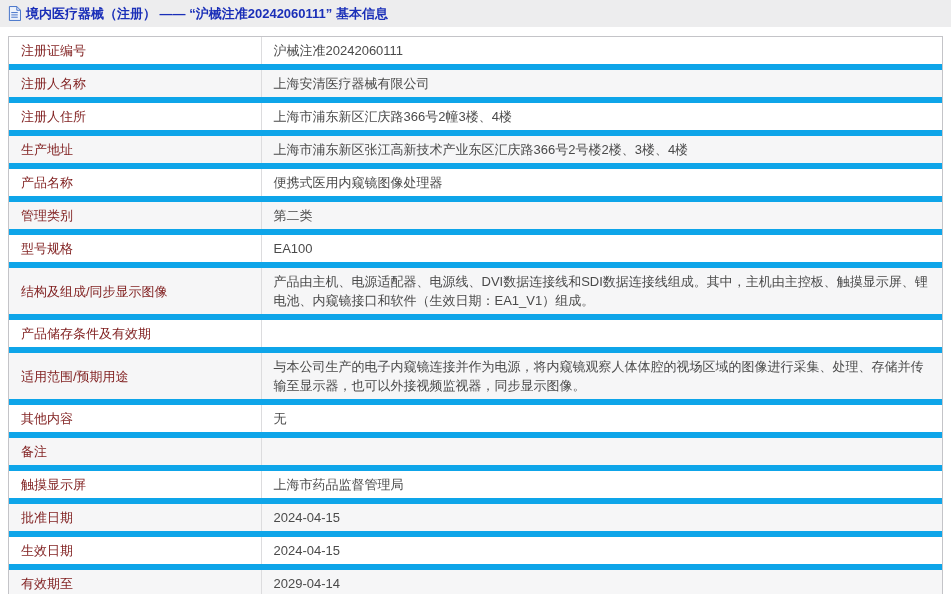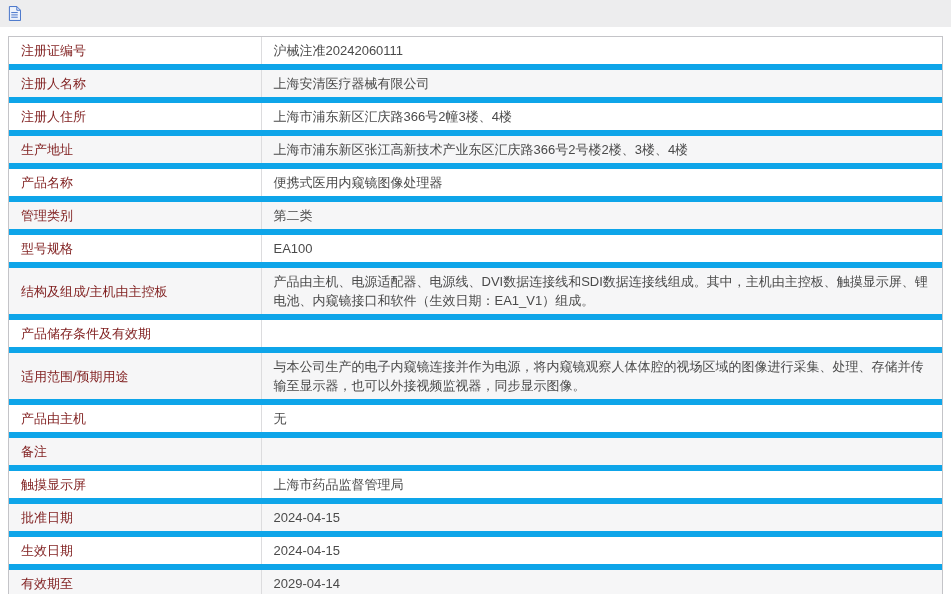--- a/index.html
+++ b/index.html
@@ -98,20 +98,21 @@
 <body>
 
 <div class="page-header">
   <svg class="doc-icon" viewBox="0 0 14 16" aria-hidden="true">
     <path d="M1.5 0.5 h8 l4 4 v11 h-12 z" fill="#eef3fb" stroke="#3b6cc7" stroke-width="1"></path>
     <path d="M9.5 0.5 v4 h4" fill="none" stroke="#3b6cc7" stroke-width="1"></path>
     <line x1="3.5" y1="7" x2="10.5" y2="7" stroke="#3b6cc7" stroke-width="1"></line>
     <line x1="3.5" y1="9.5" x2="10.5" y2="9.5" stroke="#3b6cc7" stroke-width="1"></line>
     <line x1="3.5" y1="12" x2="10.5" y2="12" stroke="#3b6cc7" stroke-width="1"></line>
   </svg>
+  <span class="page-title">境内医疗器械（注册） —— “沪械注准20242060111” 基本信息</span>
 </div>
 
 <div class="table-wrap">
   <table class="info-table">
     <tbody>
   <tr>
     <th>注册证编号</th>
     <td>沪械注准20242060111</td>
   </tr>
 
@@ -139,37 +140,37 @@
     <th>管理类别</th>
     <td>第二类</td>
   </tr>
 
   <tr>
     <th>型号规格</th>
     <td>EA100</td>
   </tr>
 
   <tr>
-    <th>结构及组成/主机由主控板</th>
+    <th>结构及组成/同步显示图像</th>
     <td>产品由主机、电源适配器、电源线、DVI数据连接线和SDI数据连接线组成。其中，主机由主控板、触摸显示屏、锂电池、内窥镜接口和软件（生效日期：EA1_V1）组成。</td>
   </tr>
 
   <tr>
     <th>产品储存条件及有效期</th>
     <td></td>
   </tr>
 
   <tr>
     <th>适用范围/预期用途</th>
     <td>与本公司生产的电子内窥镜连接并作为电源，将内窥镜观察人体体腔的视场区域的图像进行采集、处理、存储并传输至显示器，也可以外接视频监视器，同步显示图像。</td>
   </tr>
 
 
   <tr>
-    <th>产品由主机</th>
+    <th>其他内容</th>
     <td>无</td>
   </tr>
 
   <tr>
     <th>备注</th>
     <td></td>
   </tr>
 
   <tr>
     <th>触摸显示屏</th>

